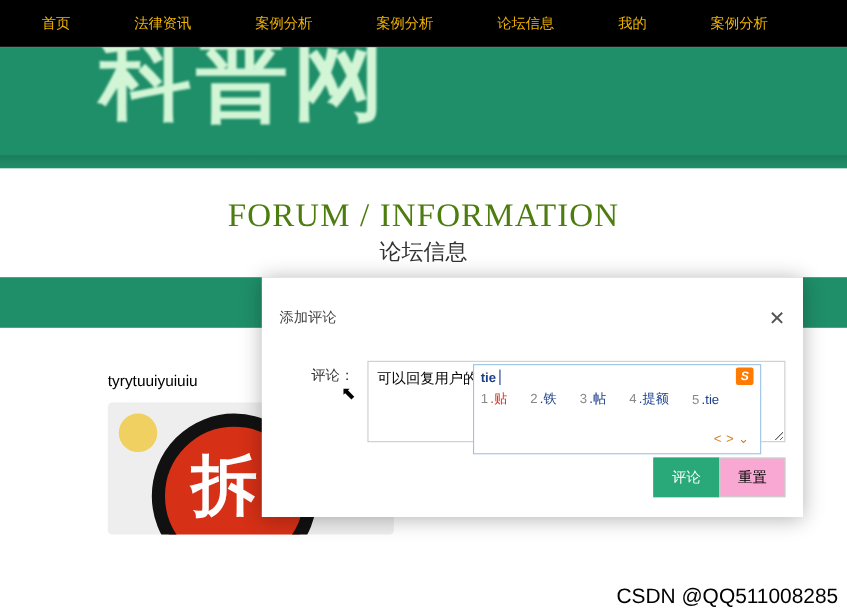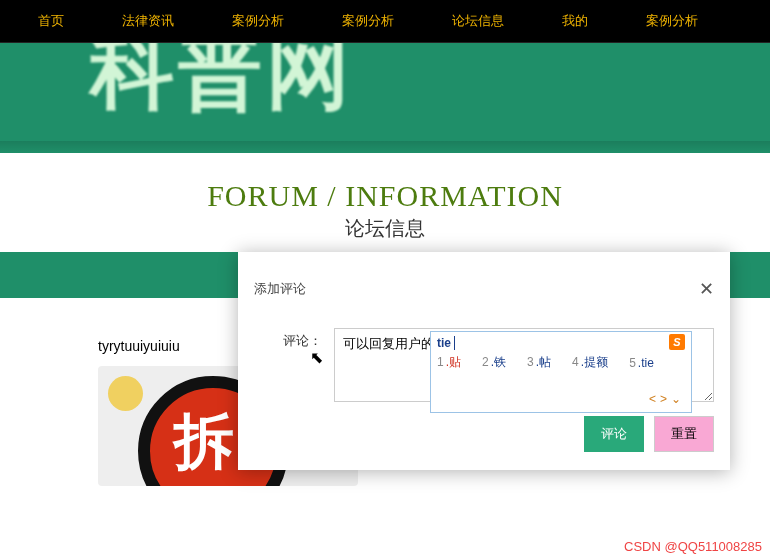--- a/index.html
+++ b/index.html
@@ -24,37 +24,37 @@
   .post-img .circle { width: 150px; height: 150px; background: #d63016; border-radius: 50%; position:absolute; left:40px; top:10px; border: 12px solid #111; }
   .post-img .circle::after{content:"拆"; color:#fff; font-size:60px; font-weight:bold; position:absolute; left:24px; top:14px; font-family:"SimHei",sans-serif; }
   .post-img .crack{position:absolute; left:10px; top:10px; width:35px; height:35px; background:#f0d060; border-radius:50%;}
   .modal { position: absolute; left: 238px; top: 252px; width: 492px; background:#fff; box-shadow: 0 2px 18px rgba(0,0,0,.3); padding: 14px 16px 18px 16px; }
   .modal-head { display:flex; justify-content: space-between; align-items: center; font-size: 13px; color:#444; padding-bottom: 8px; margin-top: 12px; }
   .modal-head .close { font-size: 18px; color:#555; cursor:pointer; }
   .form-row { display:flex; margin-top: 20px; }
   .form-row .lbl { width: 80px; text-align: right; font-size: 13px; color:#333; padding-top: 4px; padding-right: 12px; position: relative;}
   .form-row textarea { flex:1; height: 74px; border:1px solid #ccc; resize: both; font-size: 13px; padding: 6px 8px; outline:none; }
   .cursor-icon { position:absolute; left: 56px; top: 20px; font-size: 16px; color:#000;}
-  .btn-row { display:flex; justify-content:flex-end; gap: 10px; margin-top: 14px;}
+  .btn-row { display:flex; justify-content:flex-end; margin-top: 14px;}
   .btn { padding: 8px 16px; font-size: 13px; border:1px solid #ccc; background:#f9a8d4; cursor:pointer; }
   .btn.primary { background:#29a97a; color:#fff; border-color:#29a97a; }
 
   .badge { position:absolute; left: 498px; top: 310px; width: 42px; height:42px; background:#3fa4ea; border-radius:50%; color:#fff; font-size:10px; display:flex; align-items:center; justify-content:center; z-index: 0; }
 
   .ime { position:absolute; left: 430px; top: 331px; width: 262px; background:#fff; border:1px solid #9cc3e6; z-index: 20; font-size: 12px;}
   .ime .ime-text { padding: 4px 6px 2px 6px; color:#1a3f8b; font-weight: bold;}
   .ime .ime-text .caret { border-right: 1px solid #1a3f8b; animation: blink 1s infinite; }
   .ime .ime-cand { padding: 2px 6px 6px 6px; color:#1a3f8b; display:flex; align-items:center; flex-wrap:wrap; gap: 21px;}
   .ime .ime-cand .c1 { color:#d03020; }
   .ime .ime-cand .idx { color:#888; margin-right:2px;}
   .ime .nav { margin-left:auto; color:#d08020; letter-spacing: 4px;}
   .ime .logo { position:absolute; right:6px; top:2px; width:16px; height:16px; background:#ff7a00; color:#fff; font-size:11px; font-weight:bold; text-align:center; line-height:16px; border-radius:2px; font-style:italic;}
   @keyframes blink { 50% { opacity: 0; } }
 
-  .watermark { position:absolute; right: 8px; bottom: 4px; color:#ef4444; font-size: 13px; }
+  .watermark { position:absolute; right: 8px; bottom: 4px; color:#000000; font-size: 19px; }
 </style>
 </head>
 <body>
 
 <div class="topnav">
   <a>首页</a>
   <a>法律资讯</a>
   <a>案例分析</a>
   <a>案例分析</a>
   <a>论坛信息</a>

